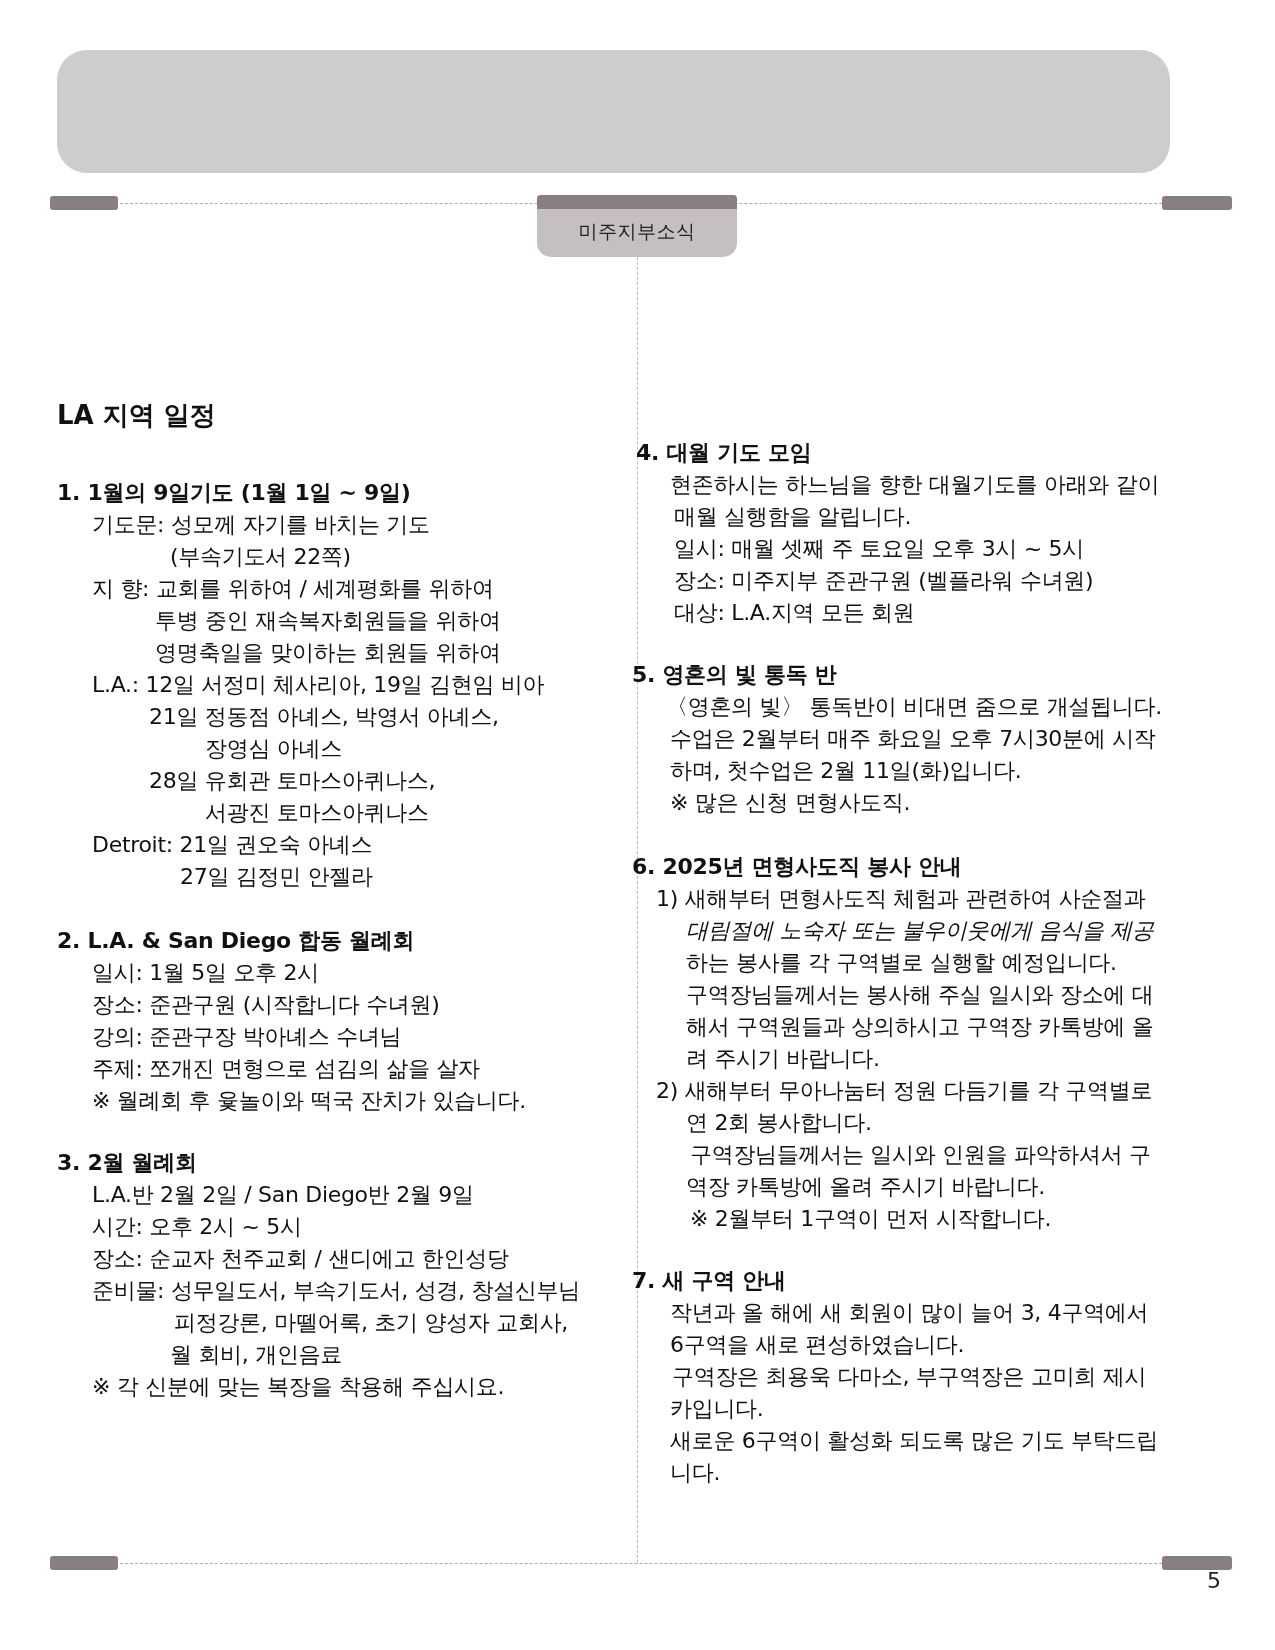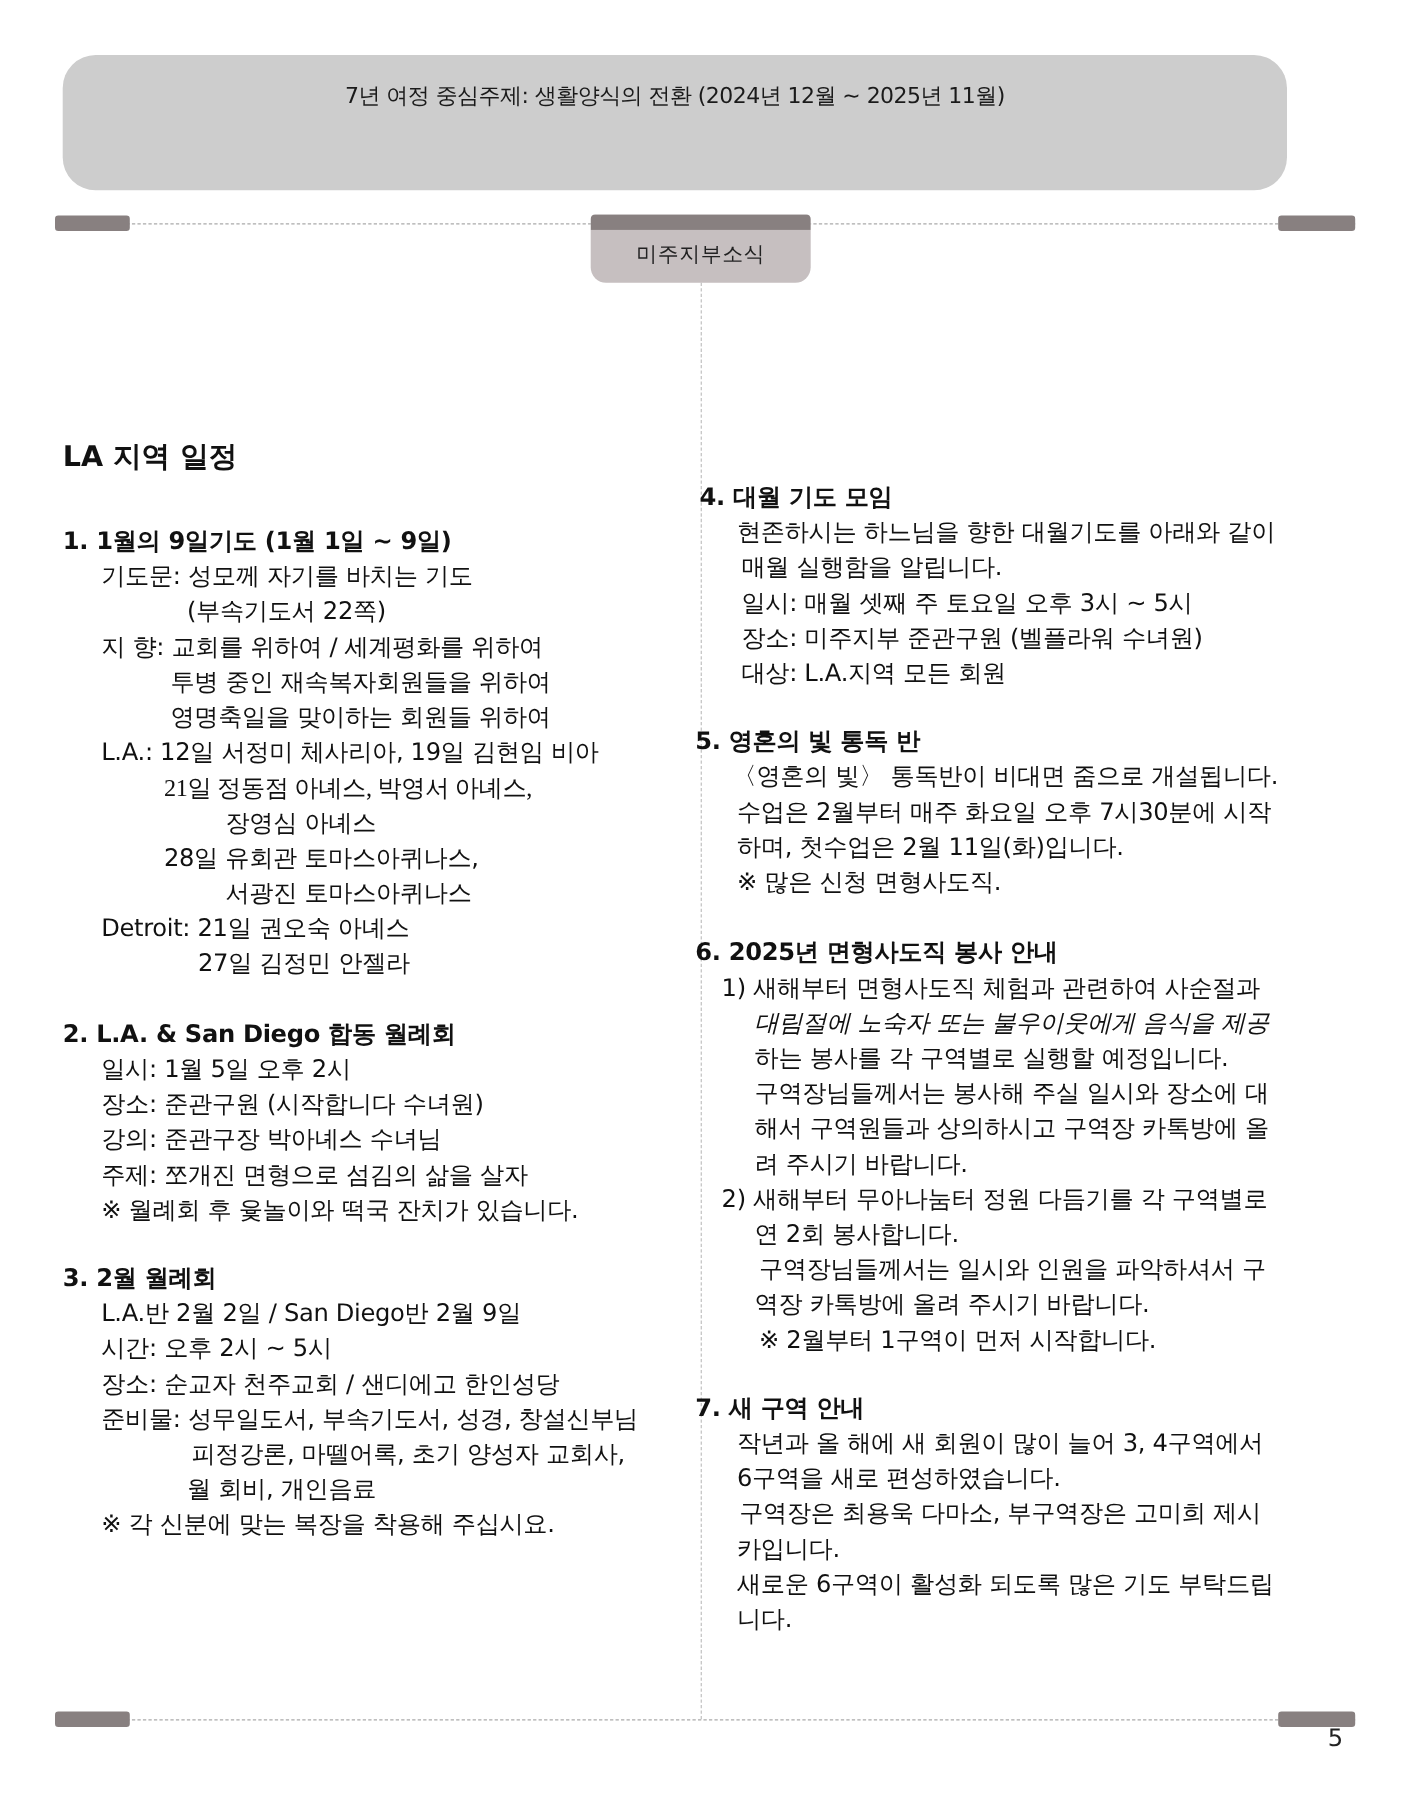--- a/index.html
+++ b/index.html
@@ -68,21 +68,20 @@
     .page-title { position: absolute; left: 57px; top: 398px; font-size: 26px; font-weight: bold; }
 
     .page-number {
       position: absolute; left: 1207px; top: 1568px; font-size: 22px; color: #222;
     }
   </style>
 </head>
 <body>
 
 <div class="banner">
-  <div class="banner-theme">7년 여정 중심주제: 생활양식의 전환 (2024년 12월 ~ 2025년 11월)</div>
 </div>
 
 <div class="rule-top"></div>
 <div class="tab-left top"></div>
 <div class="tab-right top"></div>
 
 <div class="section-tab">
   <div class="cap"></div>
   <div class="label">미주지부소식</div>
 </div>
@@ -93,21 +92,21 @@
 
 <div class="col col-left">
 
   <div class="line heading" style="top:476px; left:0;">1. 1월의 9일기도 (1월 1일 ~ 9일)</div>
   <div class="line" style="top:508px; left:35px;">기도문: 성모께 자기를 바치는 기도</div>
   <div class="line" style="top:540px; left:113px;">(부속기도서 22쪽)</div>
   <div class="line" style="top:572px; left:35px;">지  향: 교회를 위하여 / 세계평화를 위하여</div>
   <div class="line" style="top:604px; left:98px;">투병 중인 재속복자회원들을 위하여</div>
   <div class="line" style="top:636px; left:98px;">영명축일을 맞이하는 회원들 위하여</div>
   <div class="line" style="top:668px; left:35px;">L.A.: 12일 서정미 체사리아, 19일 김현임 비아</div>
-  <div class="line" style="top:700px; left:92px;font-family:Liberation Serif, serif;">21일 정동점 아녜스, 박영서 아녜스,</div>
+  <div class="line" style="top:700px; left:92px;">21일 정동점 아녜스, 박영서 아녜스,</div>
   <div class="line" style="top:732px; left:148px;">장영심 아녜스</div>
   <div class="line" style="top:764px; left:92px;">28일 유회관 토마스아퀴나스,</div>
   <div class="line" style="top:796px; left:148px;">서광진 토마스아퀴나스</div>
   <div class="line" style="top:828px; left:35px;">Detroit: 21일 권오숙 아녜스</div>
   <div class="line" style="top:860px; left:123px;">27일 김정민 안젤라</div>
 
   <div class="line heading" style="top:924px; left:0;">2. L.A. &amp; San Diego 합동 월례회</div>
   <div class="line" style="top:956px; left:35px;">일시: 1월 5일 오후 2시</div>
   <div class="line" style="top:988px; left:35px;">장소: 준관구원 (시작합니다 수녀원)</div>
   <div class="line" style="top:1020px; left:35px;">강의: 준관구장 박아녜스 수녀님</div>

